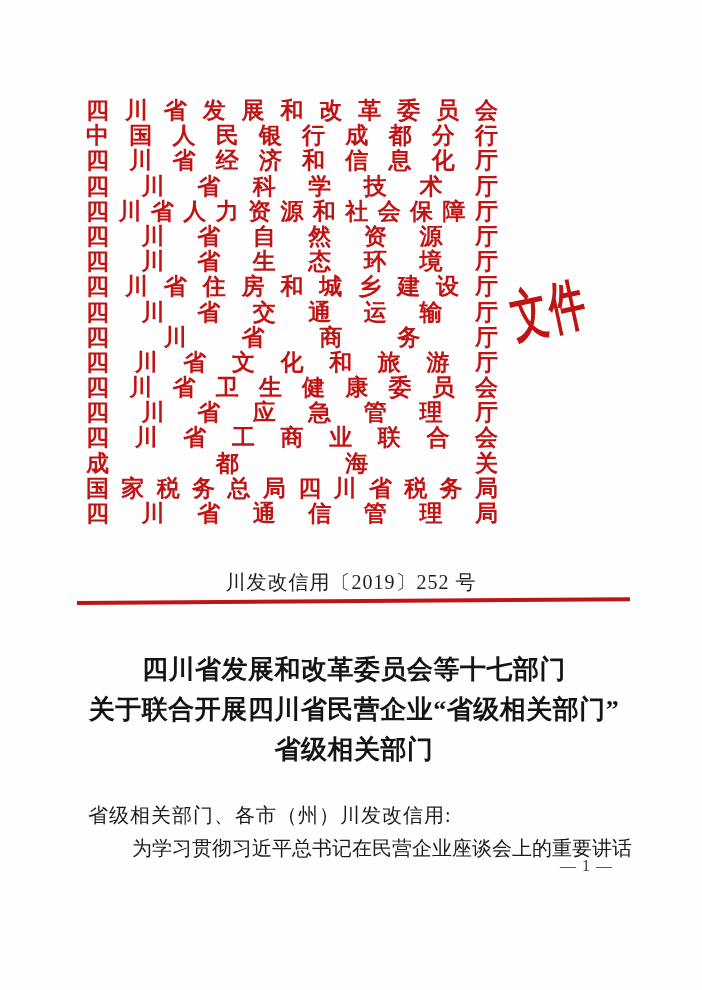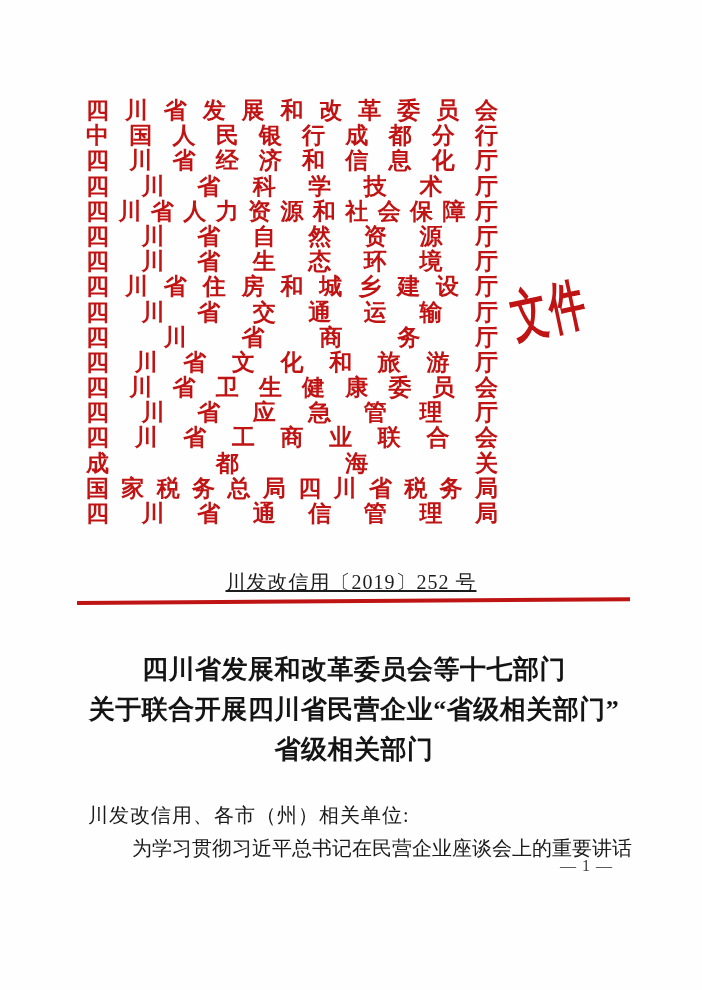--- a/index.html
+++ b/index.html
@@ -56,21 +56,20 @@
   
   .doc-number {
     position: absolute;
     top: 569px;
     left: 0;
     width: 100%;
     text-align: center;
     font-size: 20px;
     letter-spacing: 1px;
     color: #1c1c1c;
-    text-decoration: underline;
   }
 
   
   .red-rule {
     position: absolute;
     left: 77px;
     top: 601px;
     width: 553px;
     height: 4px;
     background: #bf1414;
@@ -325,21 +324,21 @@
   <div class="doc-number">川发改信用〔2019〕252 号</div>
 
   <div class="red-rule"></div>
 
   <div class="doc-title">
       <div>四川省发展和改革委员会等十七部门</div>
       <div>关于联合开展四川省民营企业“省级相关部门”</div>
       <div>省级相关部门</div>
     </div>
 
-  <div class="salutation">川发改信用、各市（州）相关单位:</div>
+  <div class="salutation">省级相关部门、各市（州）川发改信用:</div>
 
   <div class="body-line">
       <span>为</span>
       <span>学</span>
       <span>习</span>
       <span>贯</span>
       <span>彻</span>
       <span>习</span>
       <span>近</span>
       <span>平</span>

